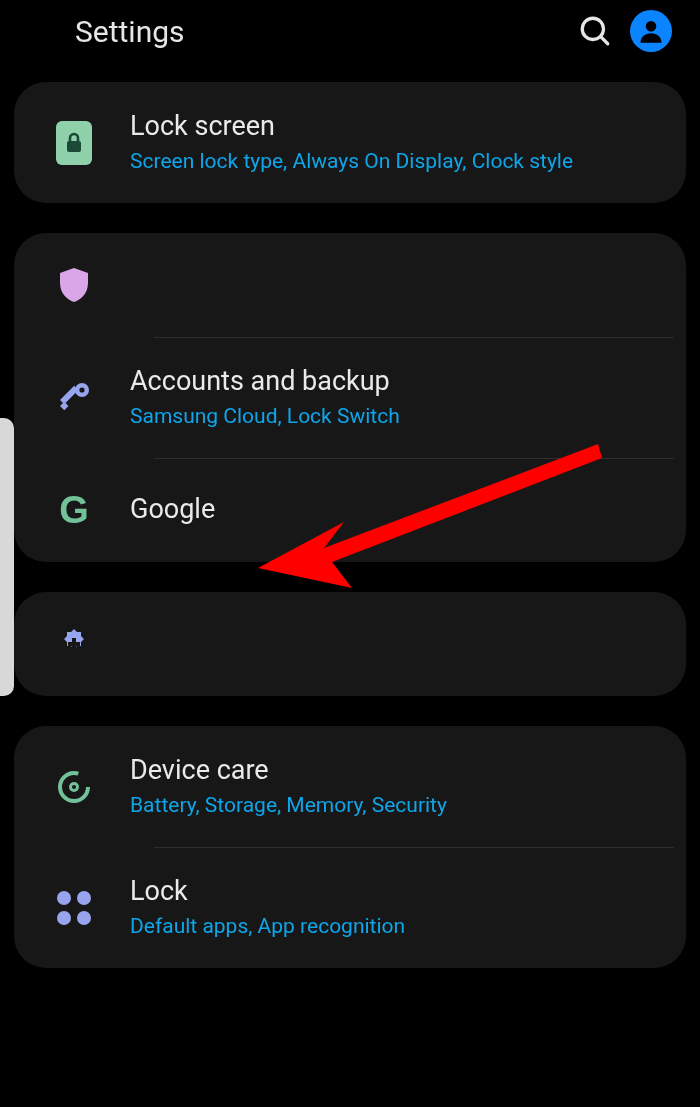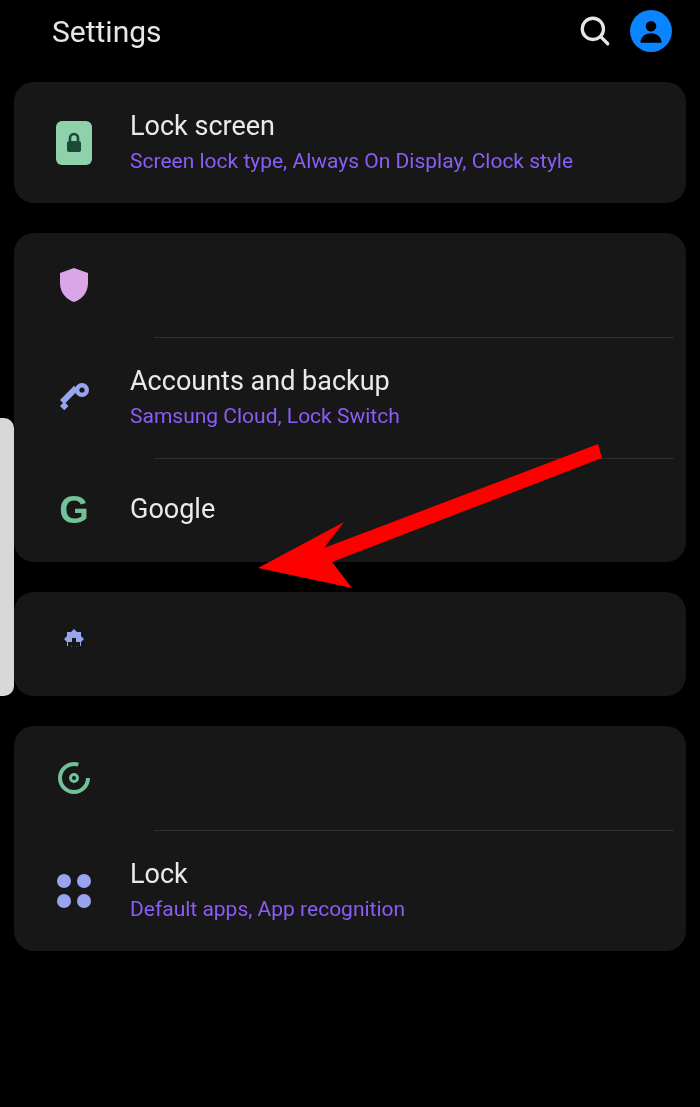--- a/index.html
+++ b/index.html
@@ -7,21 +7,21 @@
     width: 700px;
     height: 1107px;
     background: #000;
     font-family: -apple-system, Roboto, "Segoe UI", Arial, sans-serif;
     overflow: hidden;
     position: relative;
   }
   .header {
     display: flex;
     align-items: center;
-    padding: 10px 28px 30px 52px;
+    padding: 10px 28px 30px 75px;
     gap: 18px;
   }
   .header-title {
     flex: 1;
     color: #e6e6e6;
     font-size: 30px;
     font-weight: 400;
   }
   .search-icon svg { display:block; }
   .avatar {
@@ -30,21 +30,21 @@
     border-radius: 50%;
     background: #0a84ff;
     display: flex;
     align-items: center;
     justify-content: center;
   }
   .avatar svg { display:block; }
 
   .card {
     background: #171717;
-    border-radius: 20px;
+    border-radius: 32px;
     margin: 0 14px 30px 14px;
     padding: 0;
   }
   .row {
     display: flex;
     align-items: center;
     padding: 28px 22px 28px 36px;
     gap: 32px;
     position: relative;
   }
@@ -66,21 +66,21 @@
     flex: 0 0 48px;
   }
   .text-col { flex: 1; min-width: 0; }
   .item-title {
     color: #eaeaea;
     font-size: 27px;
     font-weight: 400;
     line-height: 1.25;
   }
   .item-sub {
-    color: #8b5cf6;
+    color: #0ea5e9;
     font-size: 21px;
     font-weight: 400;
     margin-top: 4px;
     line-height: 1.3;
   }
 
   
   .lock-badge {
     width: 36px; height: 44px;
     background: #8fd1aa;
@@ -215,20 +215,24 @@
 
 <div class="card" style="margin-bottom:10px;">
   <div class="row">
     <div class="icon-slot">
       <svg width="38" height="38" viewBox="0 0 38 38" fill="none" stroke="#72c299" stroke-width="4">
         <circle cx="19" cy="19" r="14" stroke-dasharray="70 18"></circle>
         <circle cx="19" cy="19" r="5" fill="#72c299" stroke="none"></circle>
         <circle cx="19" cy="19" r="2" fill="#171717" stroke="none"></circle>
       </svg>
     </div>
+    <div class="text-col">
+      <div class="item-title">Device care</div>
+      <div class="item-sub">Battery, Storage, Memory, Security</div>
+    </div>
   </div>
   <div class="row">
     <div class="icon-slot">
       <div class="dots4">
           <div></div>
           <div></div>
           <div></div>
           <div></div>
         </div>
     </div>

